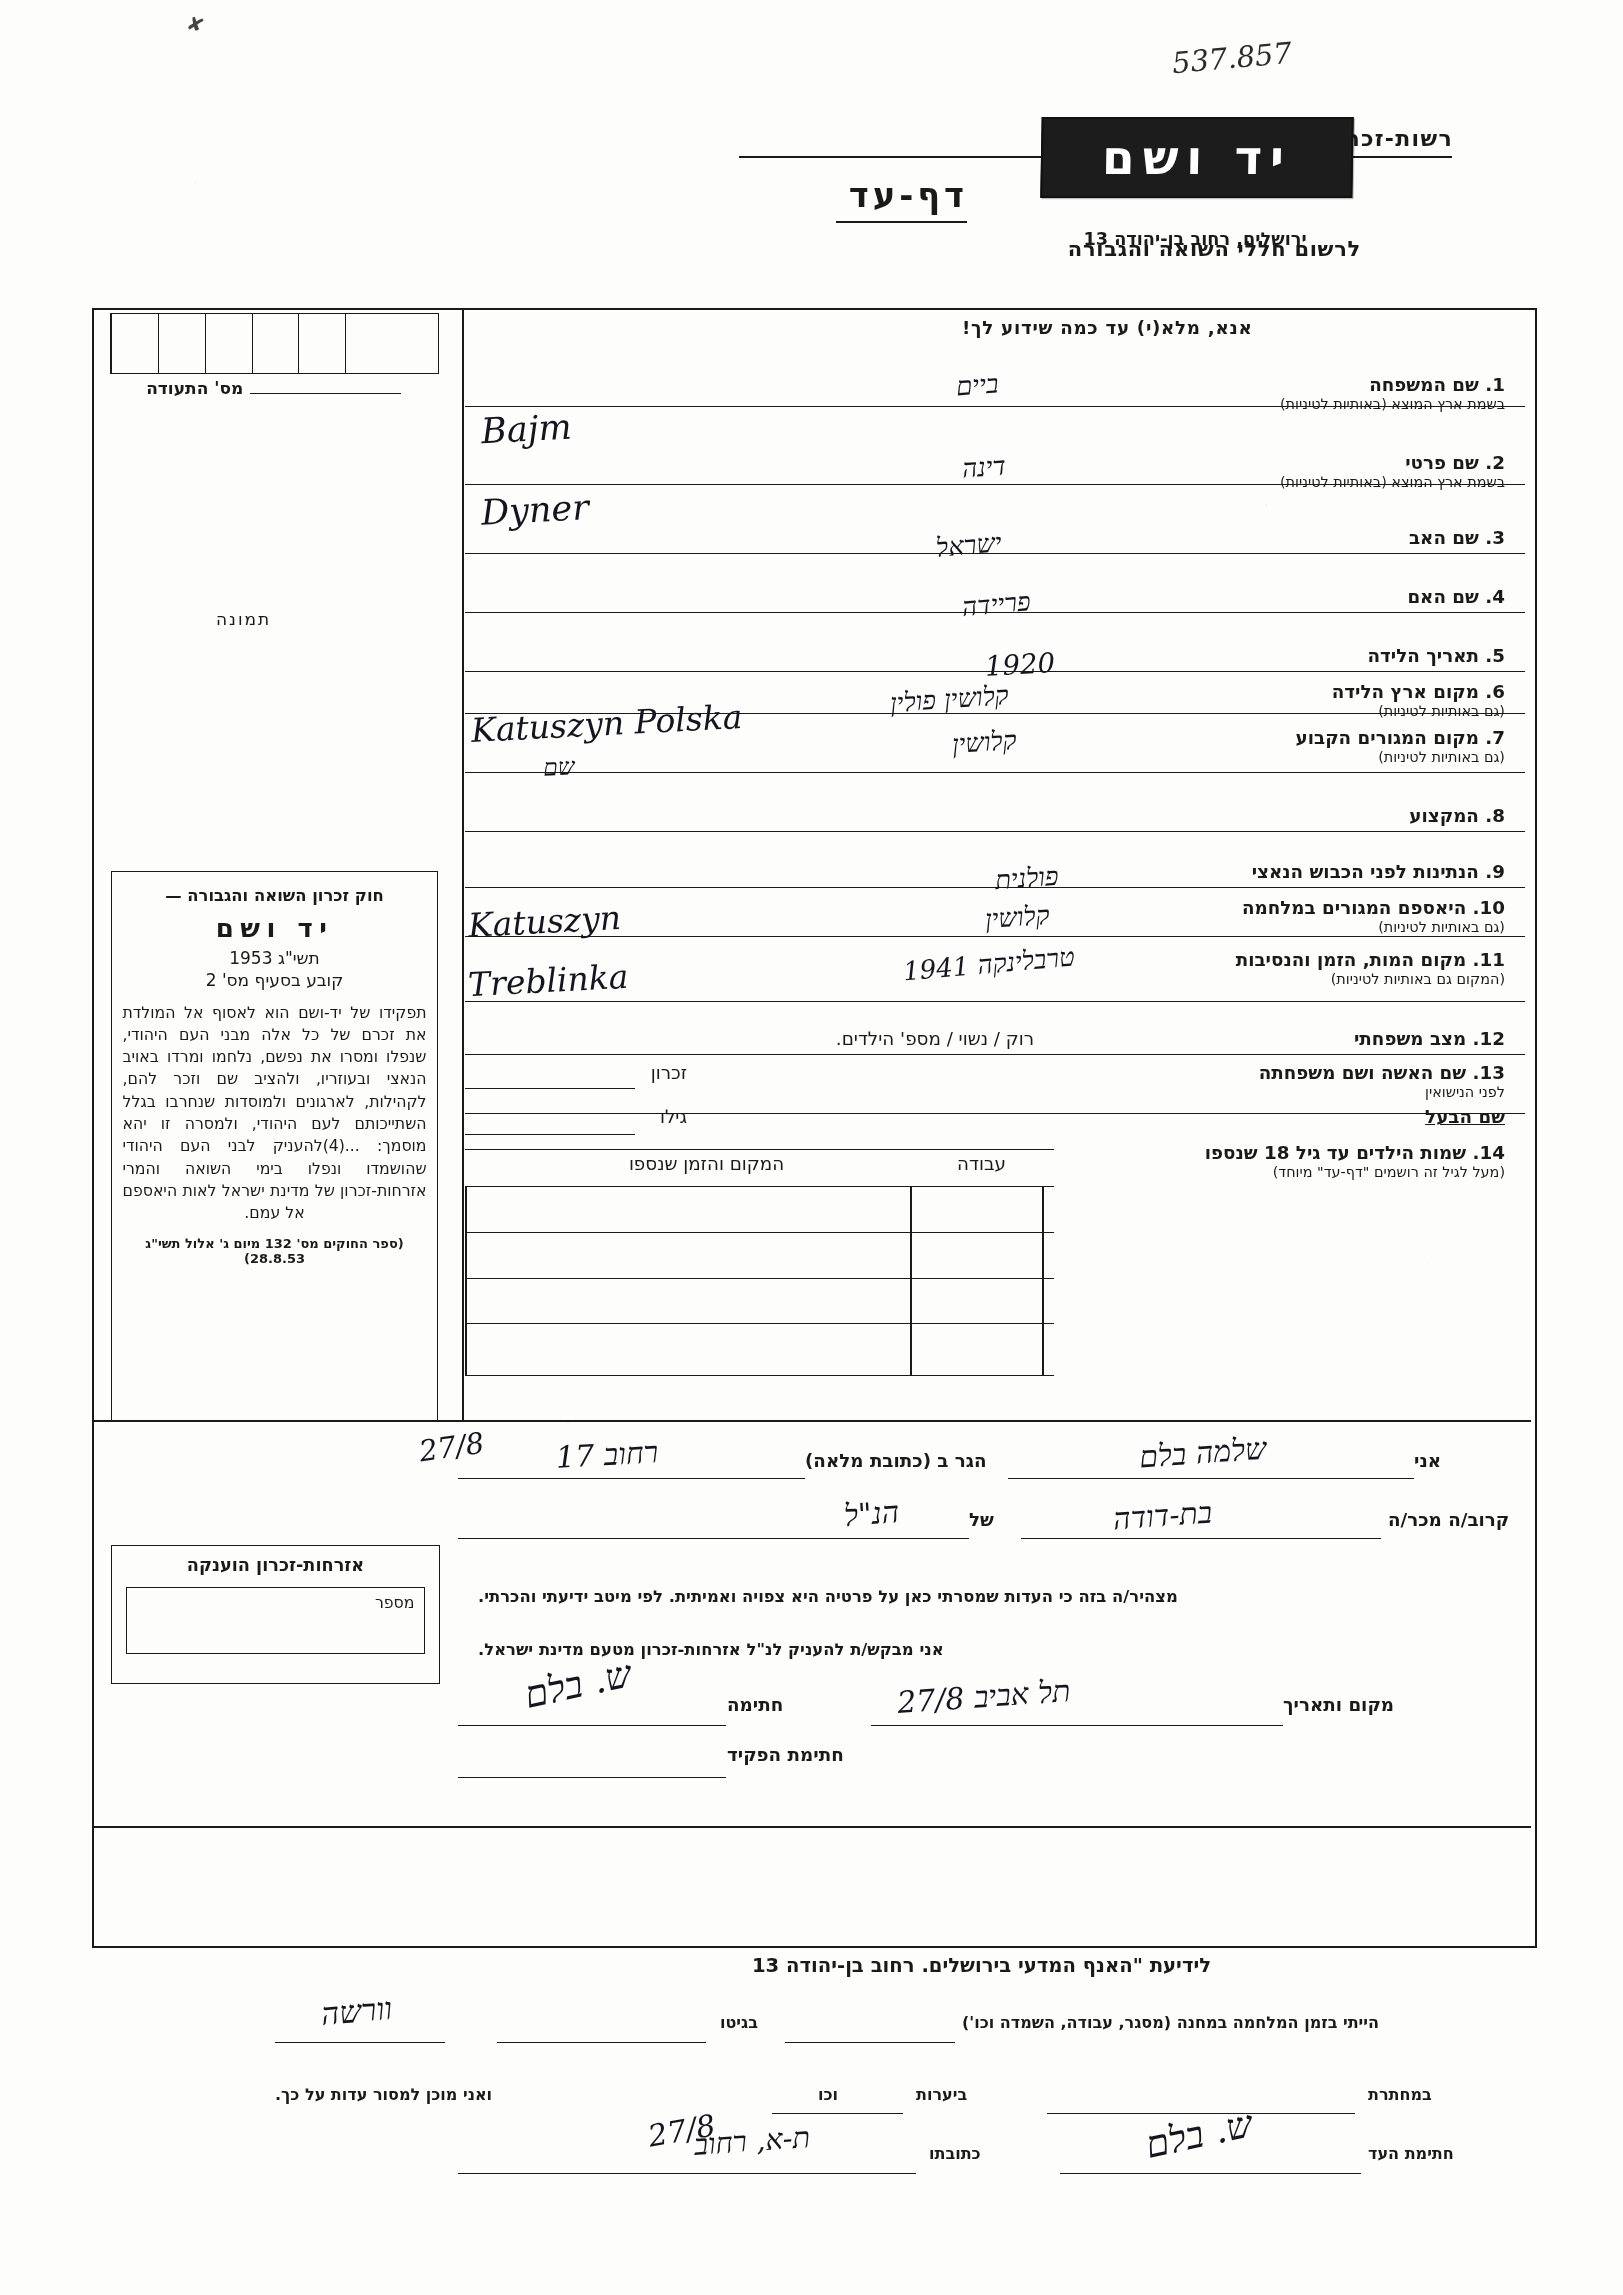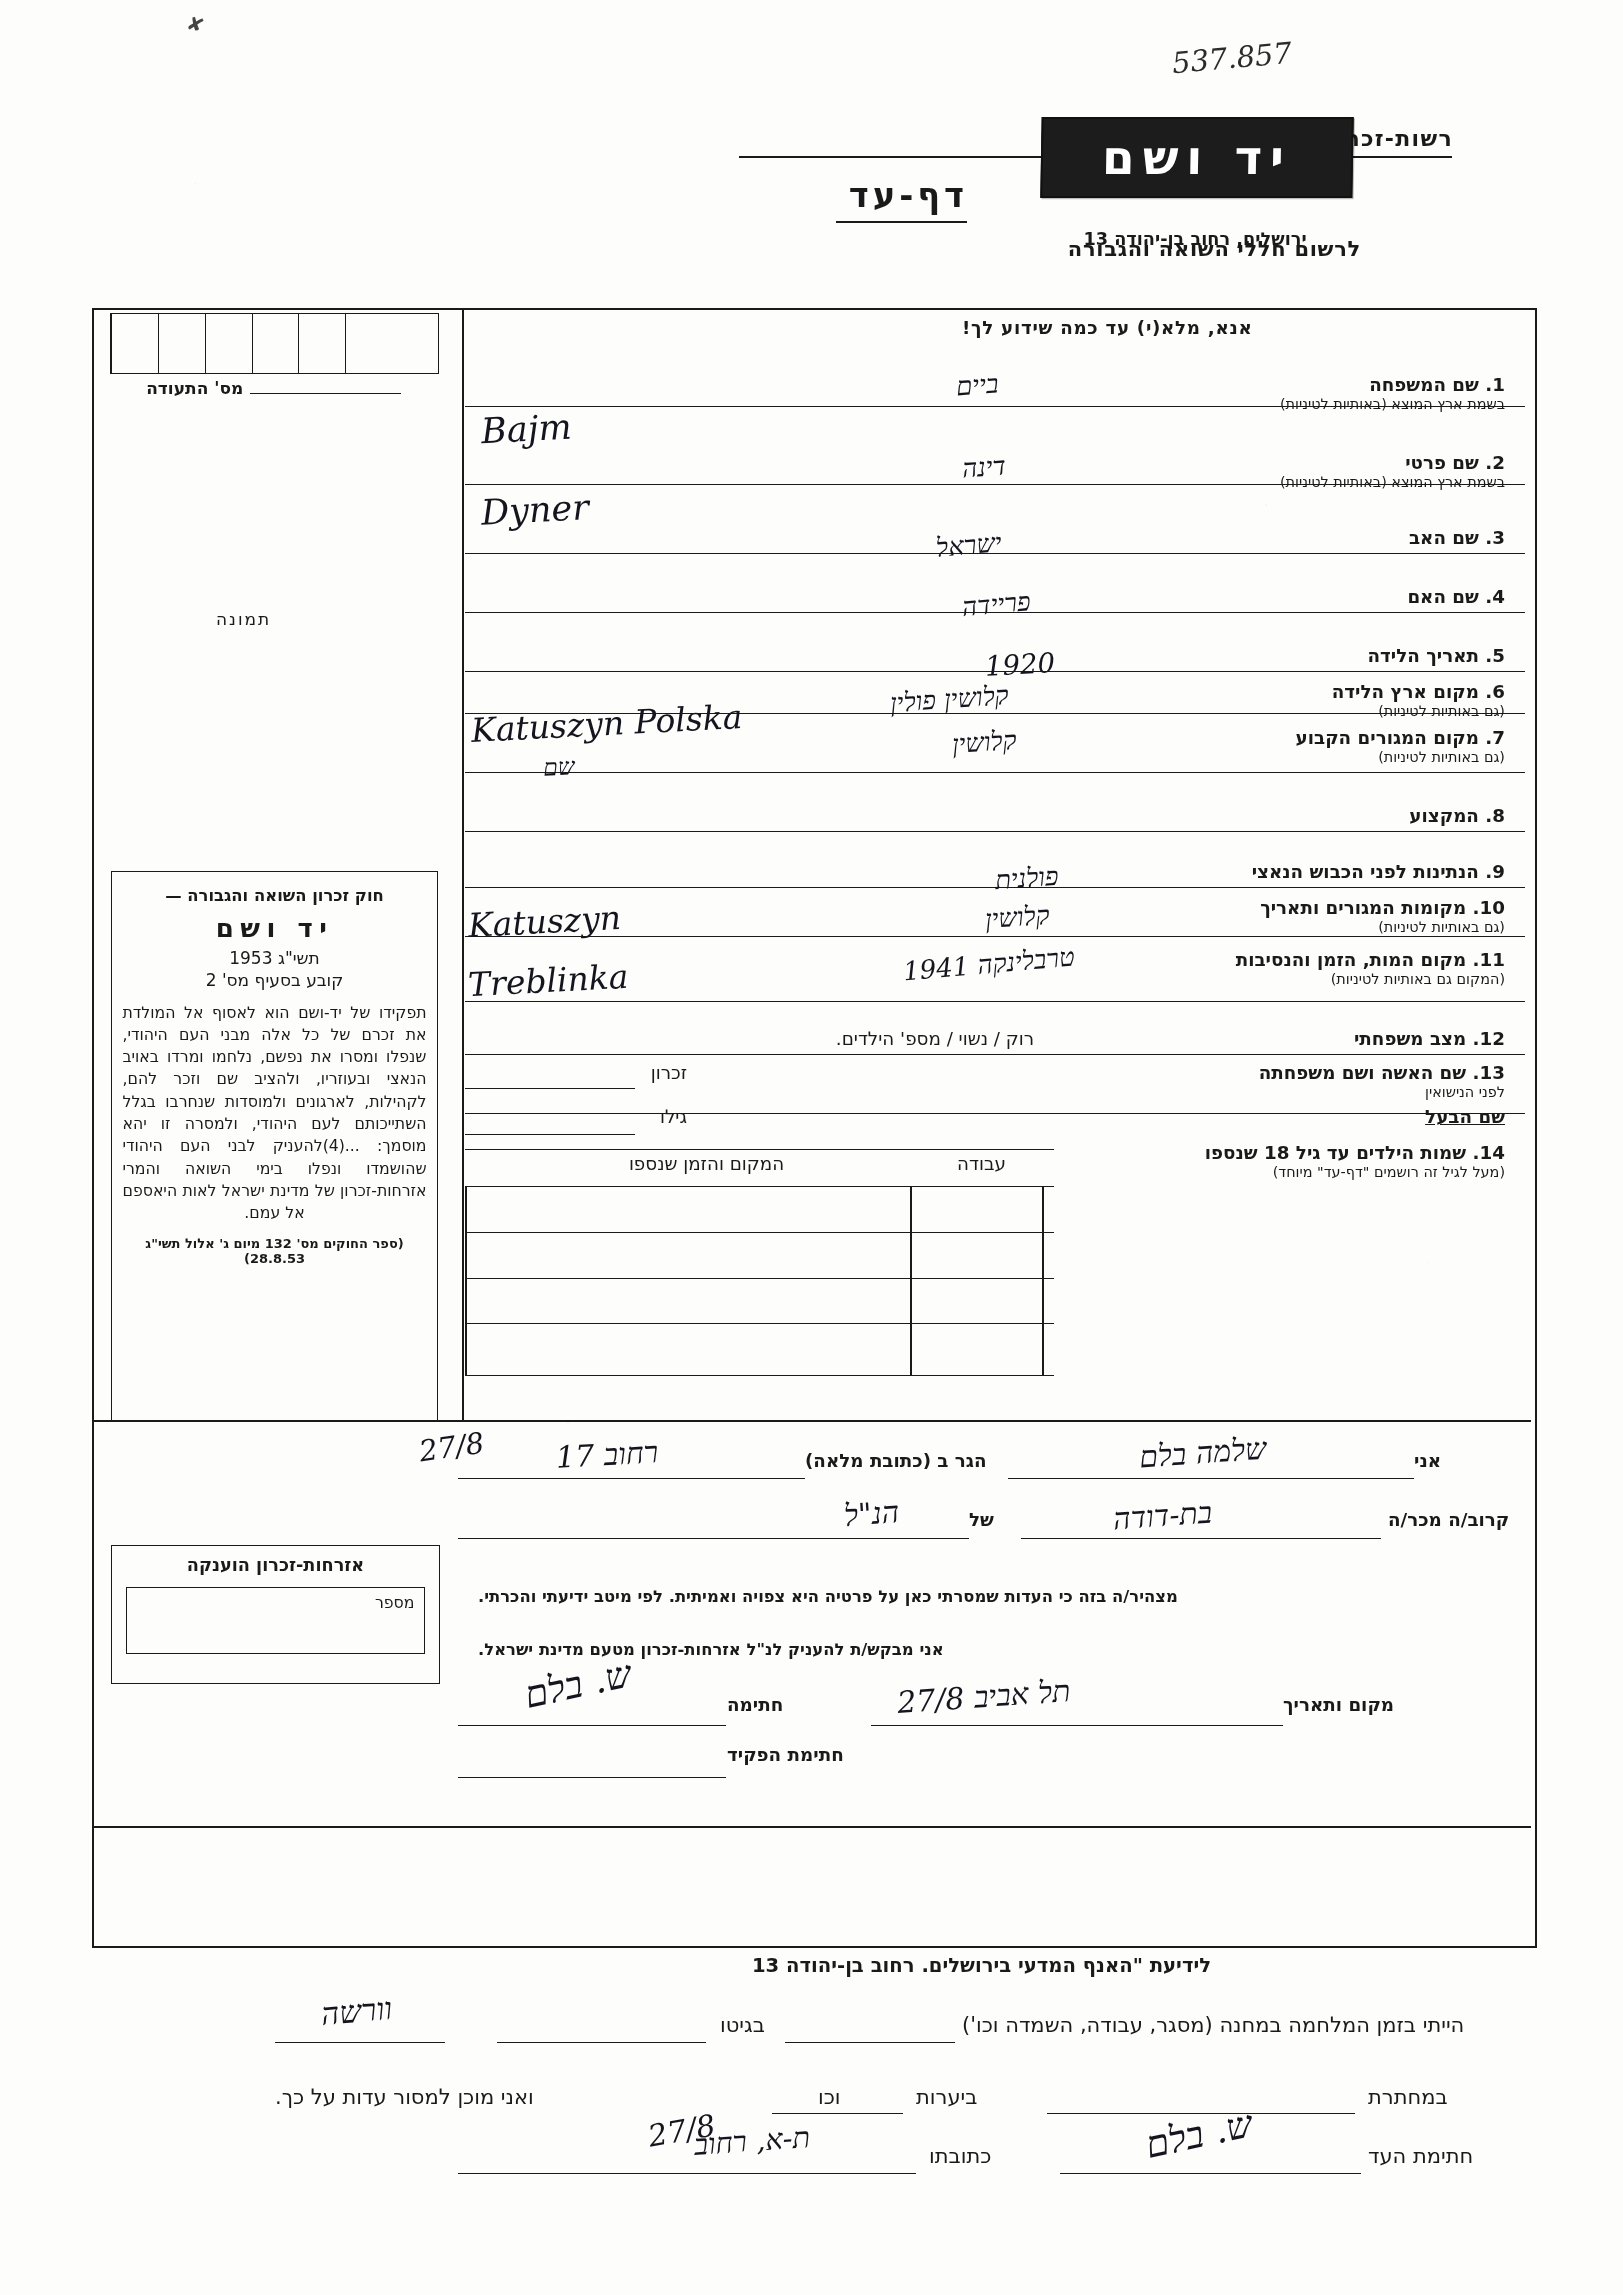--- a/index.html
+++ b/index.html
@@ -172,21 +172,21 @@
     position: absolute; background: #1a1a1a; height: 2px;
   }
 
   .decl { direction: rtl; font-size: 18.3px; font-weight: bold; position: absolute; }
   .small { font-size: 16.4px; }
 
   .footer-title {
     top: 1954px; left: 458px; width: 1047px;
     direction: rtl; text-align: center; font-size: 19.6px; font-weight: bold;
   }
-  .footer-line { direction: rtl; font-size: 21px; font-weight: normal; position: absolute;}
+  .footer-line { direction: rtl; font-size: 16px; font-weight: bold; position: absolute;}
 </style>
 </head>
 <body>
 
 <div class="page">
 
   <div class="abs top-tick">✘</div>
   <div class="abs corner-num">537.857</div>
 
   <div class="abs hdr-org">רשות-זכרון לשואה ולגבורה, ירושלים</div>
@@ -302,21 +302,21 @@
   <div class="abs rule" style="top:887px; left:465px; width:1060px;"></div>
   <div class="abs lbl" style="top:861px; left:1060px; width:445px;">
     <span>9.</span>
     <span>הנתינות לפני הכבוש הנאצי</span>
   </div>
   <div class="abs hand" style="top:863px; left:995px; font-size:26px; transform:rotate(-4deg);">פולנית</div>
 
   <div class="abs rule" style="top:936px; left:465px; width:1060px;"></div>
   <div class="abs lbl" style="top:897px; left:1060px; width:445px;">
     <span>10.</span>
-    <span>מקומות המגורים ותאריך</span>
+    <span>היאספם המגורים במלחמה</span>
     <span class="sub">(גם באותיות לטיניות)</span>
   </div>
   <div class="abs hand" style="top:902px; left:985px; font-size:26px; transform:rotate(-4deg);">קלושין</div>
   <div class="abs hand" style="top:902px; left:468px; font-size:33px; transform:rotate(-3deg);">Katuszyn</div>
 
   <div class="abs rule" style="top:1001px; left:465px; width:1060px;"></div>
   <div class="abs lbl" style="top:949px; left:1060px; width:445px;">
     <span>11.</span>
     <span>מקום המות, הזמן והנסיבות</span>
     <span class="sub">(המקום גם באותיות לטיניות)</span>

